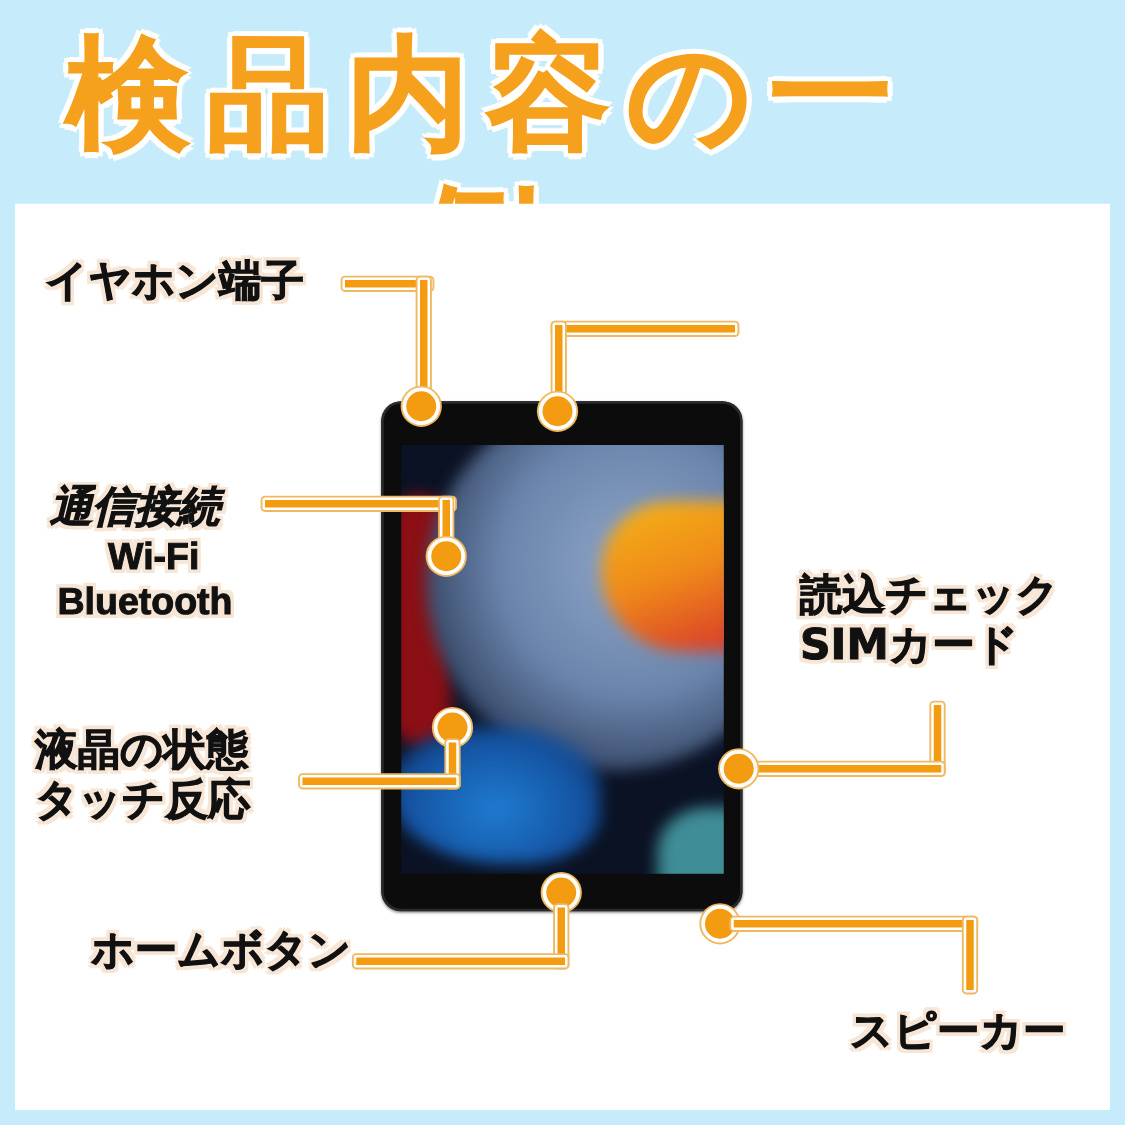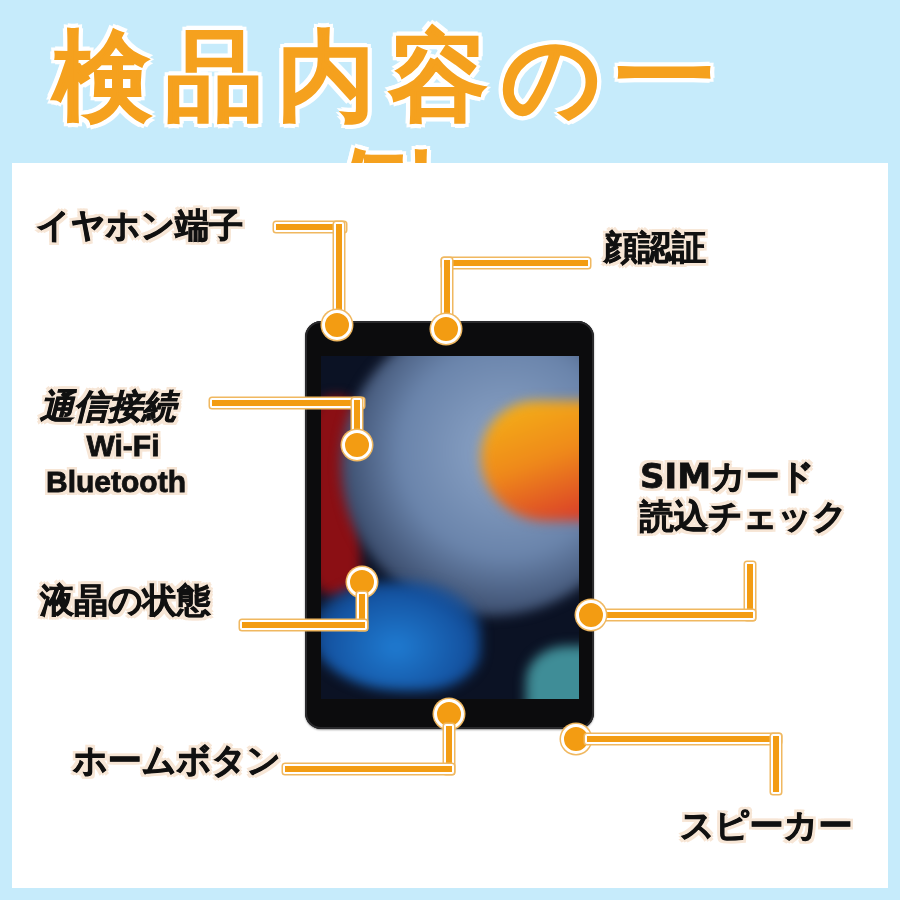--- a/index.html
+++ b/index.html
@@ -65,50 +65,50 @@
     <div class="blob" style="left:205px;top:290px;width:80px;height:70px;background:#3f8d97;border-radius:50% 0 0 0;"></div>
   </div>
 </div>
 
 <div class="label" style="left:36px;top:205px;">イヤホン端子</div>
 <div class="wire" style="left:274px;top:222px;width:68px;height:6px;"></div>
 <div class="wire" style="left:334px;top:222px;width:6px;height:92px;"></div>
 <div class="dot" style="left:322px;top:310px;"></div>
 
 <div class="label" style="left:604px;top:227px;">
-  <div>顔認証</div>
 </div>
 <div class="wire" style="left:442px;top:258px;width:144px;height:6px;"></div>
 <div class="wire" style="left:442px;top:258px;width:6px;height:58px;"></div>
 <div class="dot" style="left:431px;top:314px;"></div>
 
 <div class="label" style="left:40px;top:386px;font-style:italic;">
   <div>通信接続</div>
 </div>
 <div class="label en" style="left:41px;top:428px;width:164px;text-align:center;">Wi-Fi</div>
 <div class="label en" style="left:34px;top:464px;width:164px;">Bluetooth</div>
 <div class="wire" style="left:210px;top:398px;width:150px;height:6px;"></div>
 <div class="wire" style="left:352px;top:398px;width:6px;height:36px;"></div>
 <div class="dot" style="left:342px;top:430px;"></div>
 
-<div class="label" style="left:40px;top:580px;">
+<div class="label" style="left:28px;top:580px;">
   <div>液晶の状態</div>
+  <div>タッチ反応</div>
 </div>
 <div class="dot" style="left:347px;top:567px;"></div>
 <div class="wire" style="left:357px;top:592px;width:6px;height:34px;"></div>
 <div class="wire" style="left:240px;top:620px;width:123px;height:6px;"></div>
 
 <div class="label" style="left:38px;top:740px;margin-left:35px;">ホームボタン</div>
 <div class="dot" style="left:434px;top:699px;"></div>
 <div class="wire" style="left:444px;top:724px;width:6px;height:46px;"></div>
 <div class="wire" style="left:283px;top:764px;width:167px;height:6px;"></div>
 
 <div class="label" style="left:640px;top:456px;">
+  <div>読込チェック</div>
   <div>SIMカード</div>
-  <div>読込チェック</div>
 </div>
 <div class="wire" style="left:745px;top:562px;width:6px;height:54px;"></div>
 <div class="wire" style="left:592px;top:610px;width:159px;height:6px;"></div>
 <div class="dot" style="left:576px;top:600px;"></div>
 
 <div class="dot" style="left:561px;top:724px;"></div>
 <div class="wire" style="left:585px;top:734px;width:192px;height:6px;"></div>
 <div class="wire" style="left:771px;top:734px;width:6px;height:56px;"></div>
 <div class="label" style="left:680px;top:806px;font-family:Liberation Serif, serif;">スピーカー</div>
 

